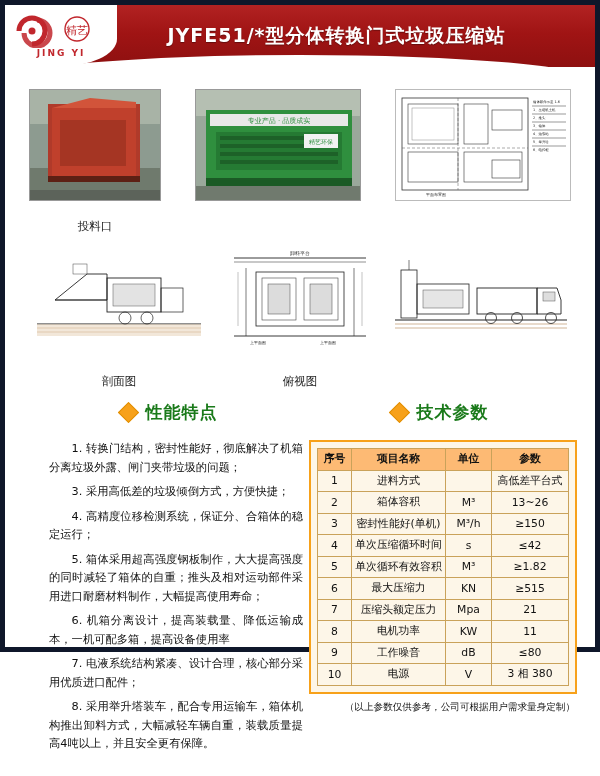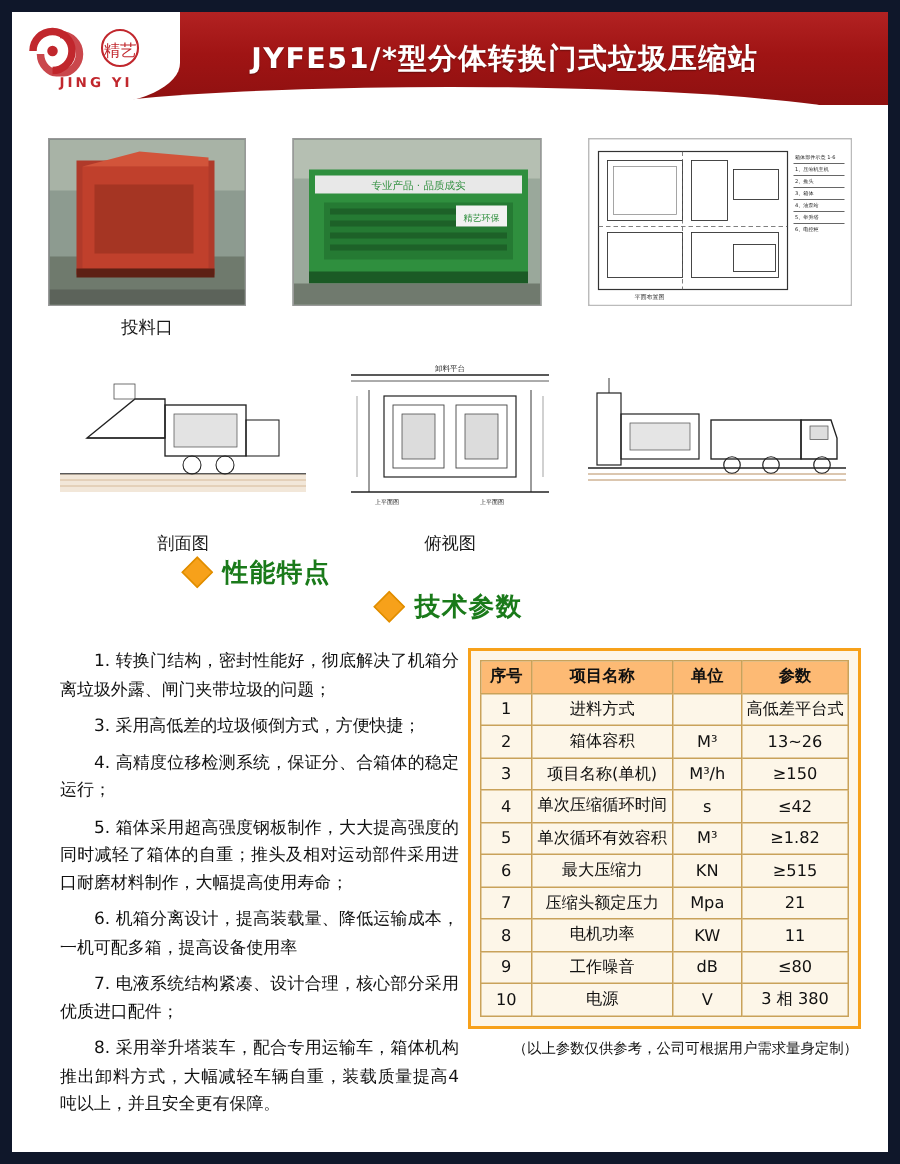--- a/index.html
+++ b/index.html
@@ -5,22 +5,22 @@
   * { box-sizing: border-box; }
   html, body { margin: 0; padding: 0; }
   body {
     width: 600px; height: 776px;
     font-family: "DejaVu Sans", "Liberation Sans", sans-serif;
     background: #ffffff;
     overflow: hidden;
     position: relative;
   }
   .page {
-    width: 600px; height: 776px;
-    border: 8px solid #0f172a;
+    width: 600px; height: 652px;
+    border: 5px solid #0f172a;
     background: #ffffff;
     position: relative;
   }
 
   
   .header {
     height: 62px;
     background: linear-gradient(to bottom, #b22222 0%, #a01414 45%, #8e1010 100%);
     display: flex;
     align-items: center;
@@ -65,42 +65,41 @@
     margin-left: 21px;
   }
 
   
   .photo-row {
     display: flex;
     justify-content: space-between;
     padding: 22px 24px 0 24px;
   }
   .fig { text-align: center; }
-  .fig-cap { font-size: 11.5px; color: #1a1a1a; margin-top: 7px; }
+  .fig-cap { font-size: 11.5px; color: #1a1a1a; margin-top: 18px; }
 
   .photo1 { width: 132px; height: 112px; border: 1px solid #999; position: relative; overflow:hidden; background:#6d7b74; }
   .photo2 { width: 166px; height: 112px; border: 1px solid #999; position: relative; overflow:hidden; background:#7d8d7f; }
   .diagram1 { width: 176px; height: 112px; border: 1px solid #bbb; background:#fff; position:relative; overflow:hidden;}
 
   
   .draw-row {
     display: flex;
     justify-content: space-between;
     padding: 10px 24px 0 24px;
   }
   .draw-a { width: 168px; height: 112px; position: relative; background:#fff; }
   .draw-b { width: 180px; height: 112px; position: relative; background:#fff; }
   .draw-c { width: 180px; height: 112px; position: relative; background:#fff; }
 
   
   .sec-head-row {
     display: flex;
-    margin-top: 0;
+    margin-top: 12px;
     padding: 0 24px;
-    flex-direction: column;
   }
   .sec-head {
     display: flex;
     align-items: center;
     gap: 10px;
   }
   .sec-head.left { width: 280px; justify-content: center; }
   .sec-head.right { flex: 1; justify-content: center; }
   .diamond {
     width: 15px; height: 15px;
@@ -116,21 +115,21 @@
   
   .cols { display: flex; padding: 8px 18px 0 18px; }
   .col-left { width: 286px; padding: 8px 6px 0 10px; }
   .col-right { flex: 1; padding-top: 8px; }
 
   .feat {
     font-size: 11.3px;
     line-height: 18.5px;
     color: #111;
     text-align: justify;
-    margin: 0 0 6px 4px;
+    margin: 0 0 6px 16px;
     text-indent: 2em;
   }
 
   
   .tbl-wrap {
     border: 2px solid #f7a11a;
     background: #fdf6e8;
     padding: 6px;
   }
   table { width: 100%; border-collapse: collapse; background: #fdf6e8; }
@@ -372,21 +371,21 @@
               <td>高低差平台式</td>
             </tr>
             <tr>
               <td>2</td>
               <td>箱体容积</td>
               <td>M³</td>
               <td>13~26</td>
             </tr>
             <tr>
               <td>3</td>
-              <td>项目名称(单机)</td>
+              <td>密封性能好(单机)</td>
               <td>M³/h</td>
               <td>≥150</td>
             </tr>
             <tr>
               <td>4</td>
               <td>单次压缩循环时间</td>
               <td>s</td>
               <td>≤42</td>
             </tr>
             <tr>

